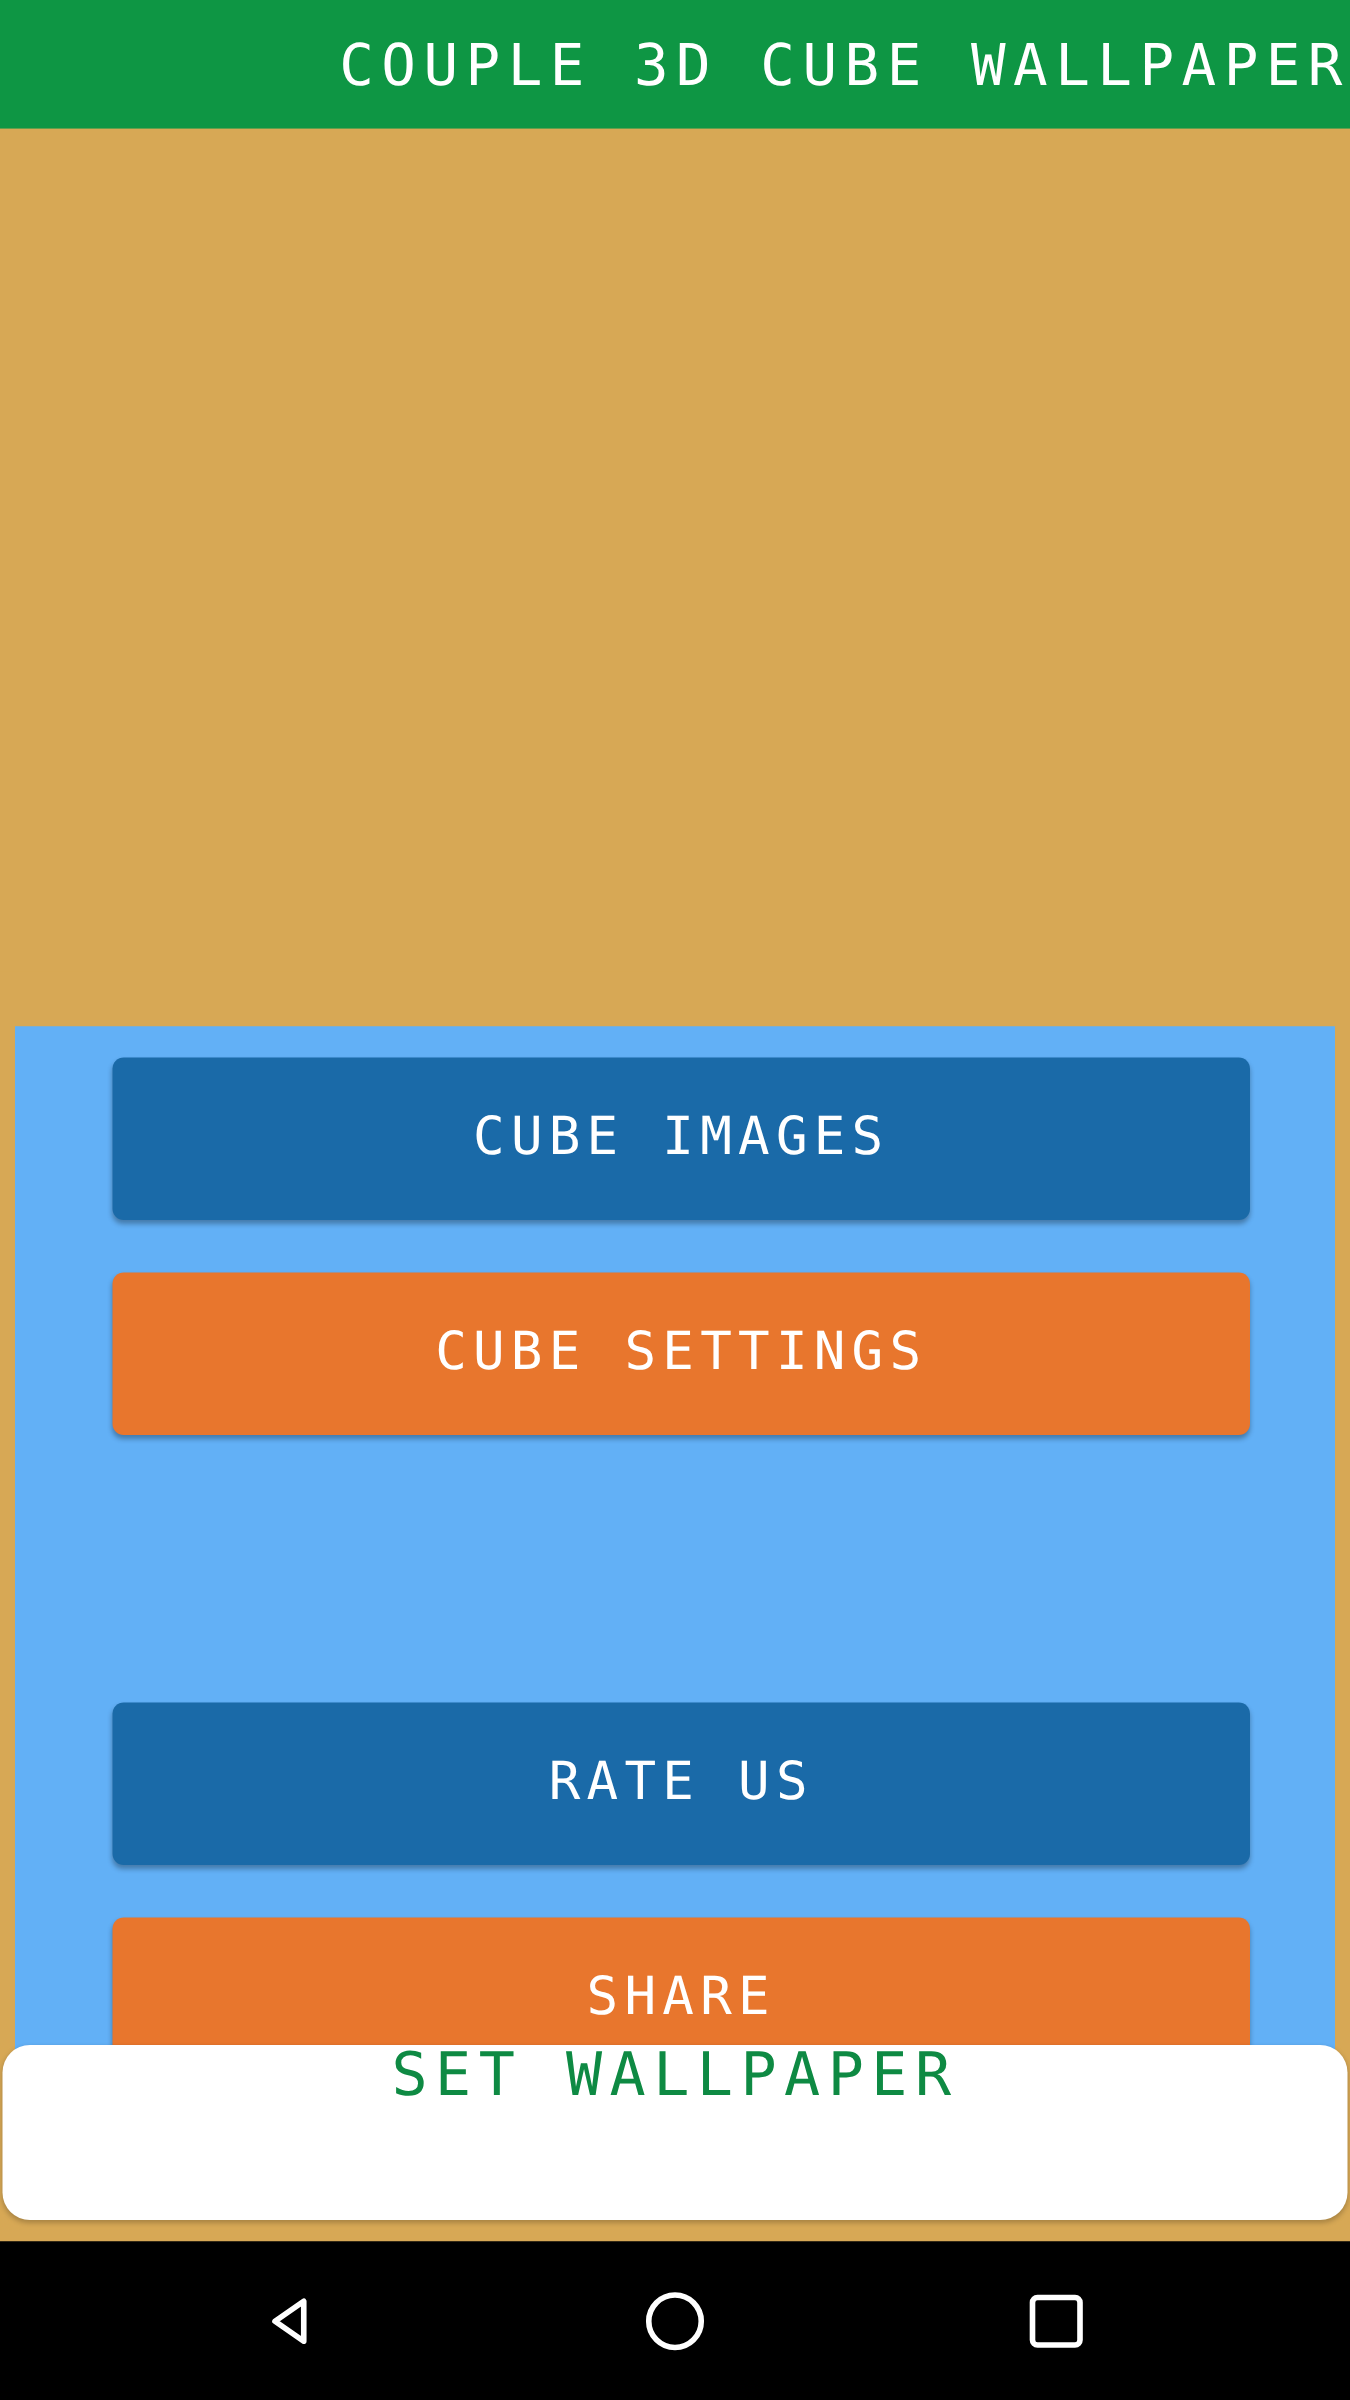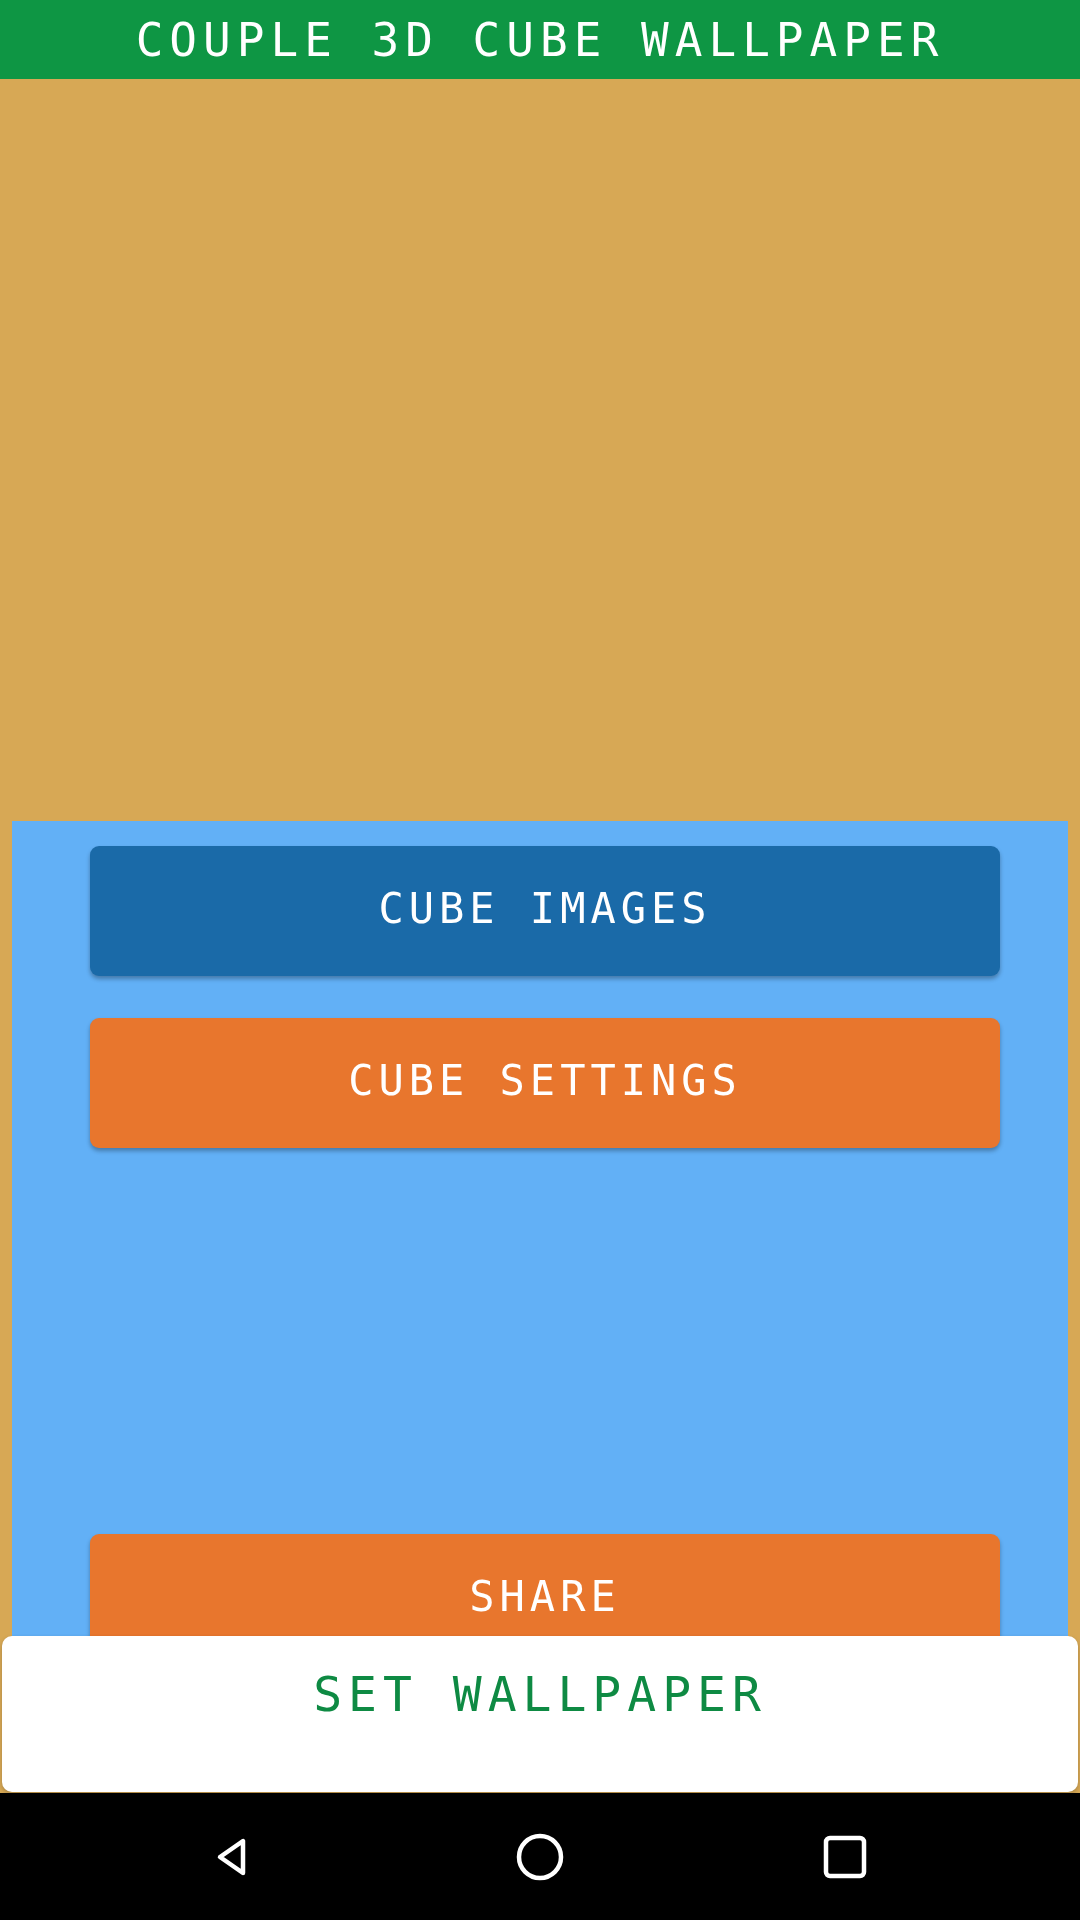--- a/index.html
+++ b/index.html
@@ -6,23 +6,23 @@
   html,body { width:1080px; height:1920px; }
   body {
     font-family:"DejaVu Sans Mono", monospace;
     background:#d7a855;
     overflow:hidden;
     position:relative;
   }
 
   
   #appbar{
-    position:absolute; left:0; top:0; width:1080px; height:79px;
+    position:absolute; left:0; top:0; width:1080px; height:103px;
     background:#0e9644;
-    display:flex; align-items:center; justify-content:center;
+    display:flex; align-items:center; justify-content:flex-end;
   }
   #appbar-title{
     color:#ffffff;
     font-size:46px;
     letter-spacing:6px;
     font-weight:400;
     white-space:nowrap;
     font-family:"DejaVu Sans Mono", monospace;
   }
 
@@ -68,28 +68,27 @@
   .row0{ top:25px; }
   .row1{ top:197px; }
   .row2{ top:369px; }
   .row3{ top:541px; }
   .row4{ top:713px; }
 
   
   #set-wallpaper{
     position:absolute;
     left:2px; top:1636px;
-    width:1076px; height:156px;
+    width:1076px; height:140px;
     background:#ffffff;
     border:none;
-    border-radius:10px;
+    border-radius:22px;
     cursor:pointer;
     box-shadow:0 2px 4px rgba(0,0,0,0.22);
     display:flex; align-items:flex-start; justify-content:center;
-    padding-top:34px;
   }
   #set-wallpaper-label{
     color:#0e8a43;
     font-family:"DejaVu Sans Mono", monospace;
     font-size:48px;
     letter-spacing:6px;
     white-space:nowrap;
     line-height:1;
   }
 
@@ -128,20 +127,23 @@
 
   <button class="menu-btn btn-blue row0">
     <span>CUBE IMAGES</span>
   </button>
 
   <button class="menu-btn btn-orange row1">
     <span>CUBE SETTINGS</span>
   </button>
 
 
+  <button class="menu-btn btn-blue row3">
+    <span>RATE US</span>
+  </button>
 
   <button class="menu-btn btn-orange row4">
     <span>SHARE</span>
   </button>
 
 </div>
 
 <button id="set-wallpaper">
   <span id="set-wallpaper-label">SET WALLPAPER</span>
 </button>

